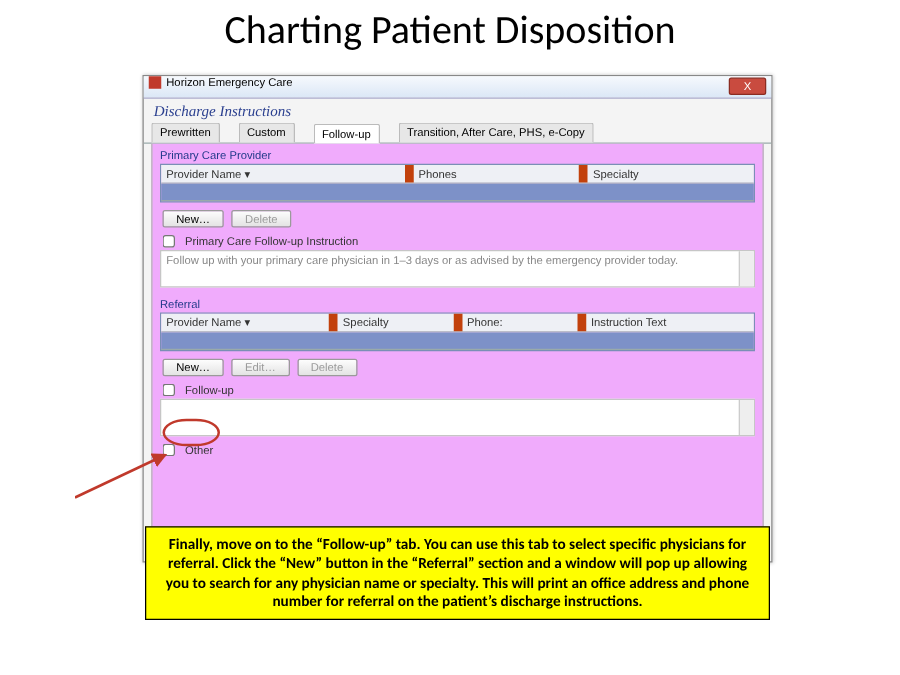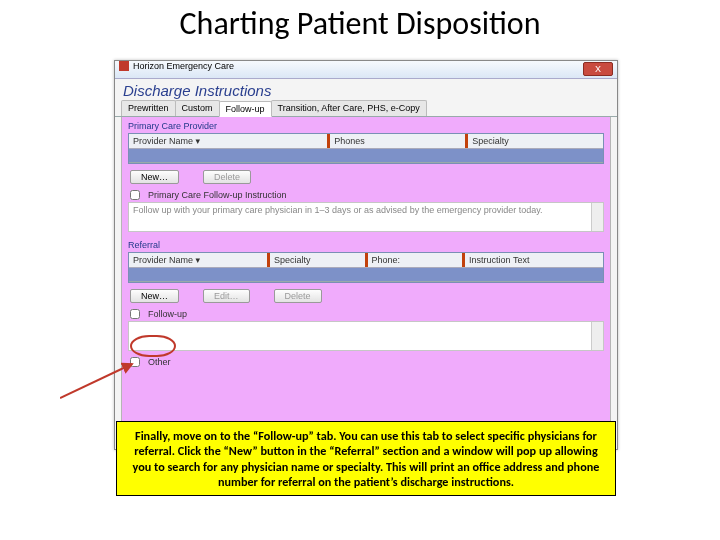--- a/index.html
+++ b/index.html
@@ -2,31 +2,31 @@
 <html><head>
 <meta charset="utf-8">
 <style>
   *{box-sizing:border-box;margin:0;padding:0}
   body{width:720px;height:540px;background:#fff;font-family:"Segoe UI",Arial,sans-serif;position:relative;overflow:hidden}
   .slide-title{font-family:Calibri,Arial,sans-serif;font-size:32px;font-weight:400;text-align:center;padding:4px 0 10px 0}
   .window{position:absolute;left:114px;top:60px;width:504px;height:390px;border:1px solid #888;background:#f4f4f4;box-shadow:0 0 3px rgba(0,0,0,.25)}
   .titlebar{height:18px;background:linear-gradient(#f6f9fd,#dbe7f6);border-bottom:1px solid #aac;display:flex;align-items:flex-start;font-size:9px;padding:0 4px;position:relative}
   .titlebar .app-icon{width:10px;height:10px;background:#c0392b;margin-right:4px}
   .closebtn{position:absolute;right:4px;top:1px;width:30px;height:14px;background:#c94b3f;border:1px solid #8a2c22;border-radius:2px;color:#fff;font-size:9px;line-height:12px;text-align:center}
-  .dlg-title{font-family:Liberation Sans, sans-serif;font-size:15px;font-style:italic;color:#2a3f8f;padding:3px 8px 1px 8px}
-  .tabbar{display:flex;gap:0;padding:0 6px;border-bottom:1px solid #9aa;font-size:9px}
+  .dlg-title{font-family:Liberation Serif, serif;font-size:12px;font-style:italic;color:#2a3f8f;padding:3px 8px 1px 8px}
+  .tabbar{display:flex;gap:16px;padding:0 6px;border-bottom:1px solid #9aa;font-size:9px}
   .tab{padding:2px 6px;border:1px solid #bbb;border-bottom:none;background:#e7e7e7;margin-right:-1px;border-radius:2px 2px 0 0;cursor:pointer}
   .tab.active{background:#fff;position:relative;top:1px;border-bottom:1px solid #fff}
   .panel{background:#f0abfc;margin:0 6px 6px 6px;border:1px solid #b5b5b5;border-top:none;height:360px;font-size:9px;color:#333;position:relative;padding-top:4px}
   .group-label{font-size:9px;color:#223a8a;padding:0 6px 2px 6px}
   .grid{margin:0 6px;border:1px solid #7a8fb5}
   .grid .hdr{display:flex;background:#eef0f5;border-bottom:1px solid #aab}
-  .grid .hdr div{padding:2px 4px;font-size:9px;border-right:3px solid #c2410c}
+  .grid .hdr div{padding:2px 4px;font-size:9px;border-right:7px solid #c2410c}
   .grid .row{height:14px;background:#7d91c8;border-bottom:1px solid #9aa}
-  .btnrow{display:flex;gap:24px;padding:6px 8px}
+  .btnrow{display:flex;gap:6px;padding:6px 8px}
   .btn{font-size:9px;padding:1px 10px;border:1px solid #9a9a9a;background:linear-gradient(#fdfdfd,#e3e3e3);border-radius:2px;cursor:pointer}
   .btn.dis{color:#9a9a9a}
   .chk{display:flex;align-items:center;gap:8px;padding:0 8px;font-size:9px}
   .chk input{width:10px;height:10px}
   .instrbox{margin:2px 6px;border:1px solid #c6c6c6;height:30px;background:#fff;position:relative;font-size:9px;color:#888}
   .instrbox .txt{padding:2px 4px}
   .instrbox .sc{position:absolute;right:0;top:0;width:12px;height:100%;background:#eee;border-left:1px solid #ccc}
   .sec2{margin-top:8px}
   .ring{position:absolute;border:2px solid #c0392b;border-radius:50%/60%;width:46px;height:22px;left:130px;top:335px;pointer-events:none}
   .arrow{position:absolute;left:60px;top:362px;pointer-events:none}

